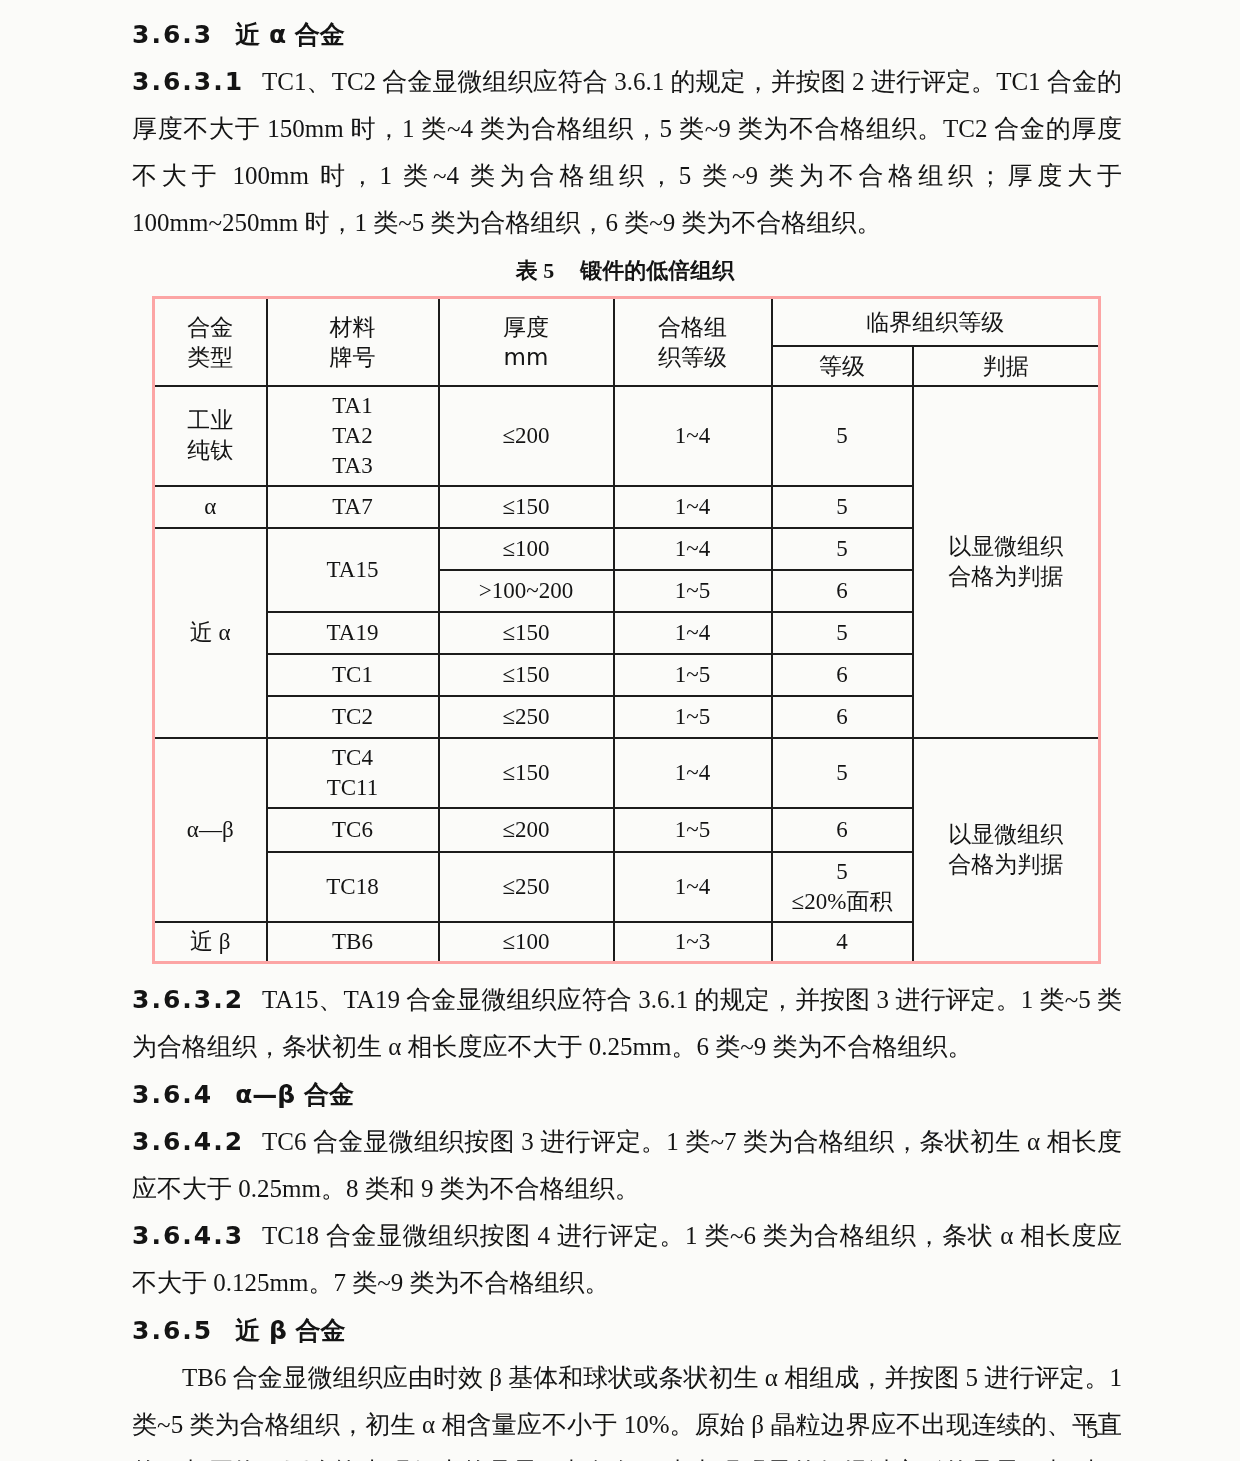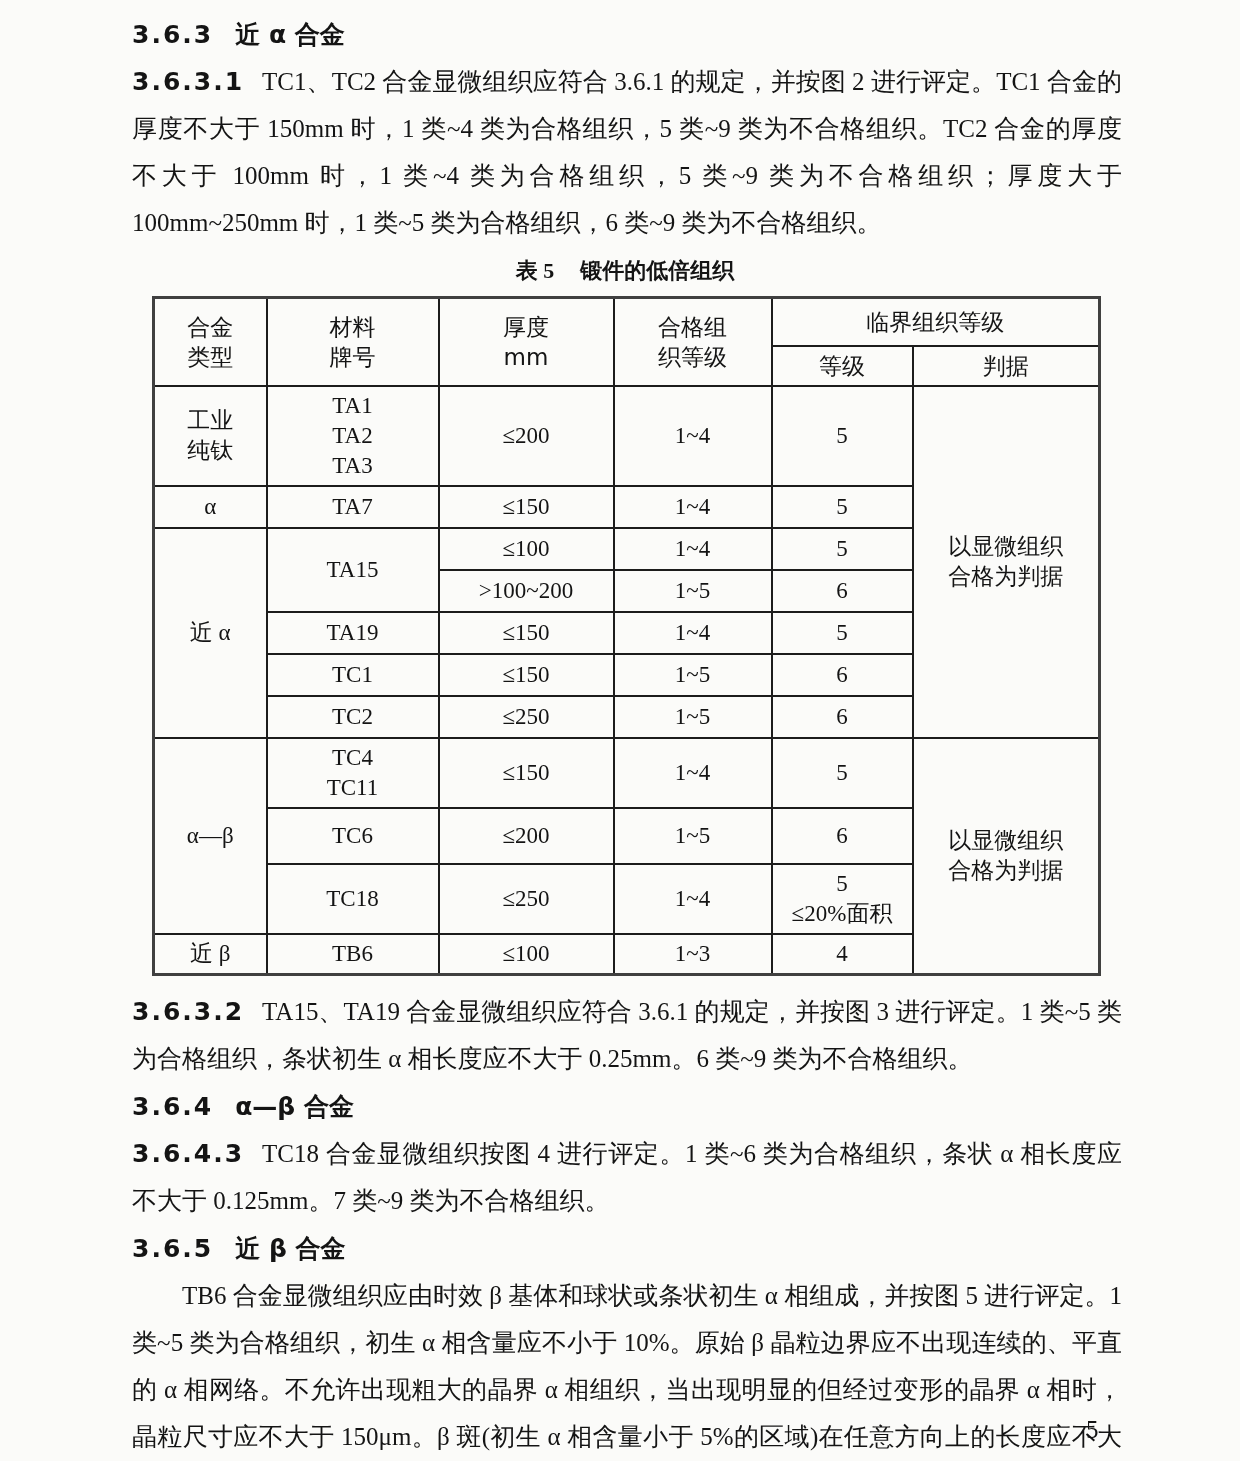--- a/index.html
+++ b/index.html
@@ -44,21 +44,21 @@
     font-weight: bold;
     font-size: 22px;
     line-height: 30px;
   }
   .tbl-caption .cap-label { margin-right: 26px; }
 
   table.t5 {
     width: 946px;
     margin-left: 20px;
     border-collapse: collapse;
-    border: 3px solid #404040;
+    border: 3px solid #fca5a5;
     table-layout: fixed;
   }
   table.t5 th, table.t5 td {
     border: 2px solid #1c1c1c;
     text-align: center;
     vertical-align: middle;
     font-size: 23px;
     line-height: 30px;
     font-weight: normal;
     padding: 4px 2px;
@@ -66,21 +66,21 @@
   table.t5 th {
     font-family: "DejaVu Sans", "Liberation Sans", sans-serif;
     font-size: 23px;
   }
   .pre { white-space: pre-line; }
   tr.hr1 th { height: 48px; }
   tr.hr2 th { height: 40px; }
   tr.r0 td  { height: 88px; }
   tr.r1 td, tr.r2 td, tr.r3 td, tr.r4 td, tr.r5 td, tr.r6 td { height: 42px; }
   tr.r7 td  { height: 60px; }
-  tr.r8 td  { height: 56px; }
+  tr.r8 td  { height: 44px; }
   tr.r9 td  { height: 62px; }
   tr.r10 td { height: 32px; }
 
   .pageno {
     position: absolute;
     left: 1086px;
     top: 1416px;
     font-size: 25px;
   }
 </style>
@@ -212,20 +212,23 @@
 
   <p class="para" style="margin-top:12px">
     <span class="num">3.6.3.2</span><span>TA15、TA19 合金显微组织应符合 3.6.1 的规定，并按图 3 进行评定。1 类~5 类为合格组织，条状初生 α 相长度应不大于 0.25mm。6 类~9 类为不合格组织。</span>
   </p>
 
   <div class="hd">
     <span class="num">3.6.4</span><span class="ttl">α—β 合金</span>
   </div>
 
 
+  <p class="para">
+    <span class="num">3.6.4.2</span><span>TC6 合金显微组织按图 3 进行评定。1 类~7 类为合格组织，条状初生 α 相长度应不大于 0.25mm。8 类和 9 类为不合格组织。</span>
+  </p>
 
   <p class="para">
     <span class="num">3.6.4.3</span><span>TC18 合金显微组织按图 4 进行评定。1 类~6 类为合格组织，条状 α 相长度应不大于 0.125mm。7 类~9 类为不合格组织。</span>
   </p>
 
   <div class="hd">
     <span class="num">3.6.5</span><span class="ttl">近 β 合金</span>
   </div>
 
   <p class="para indent">

